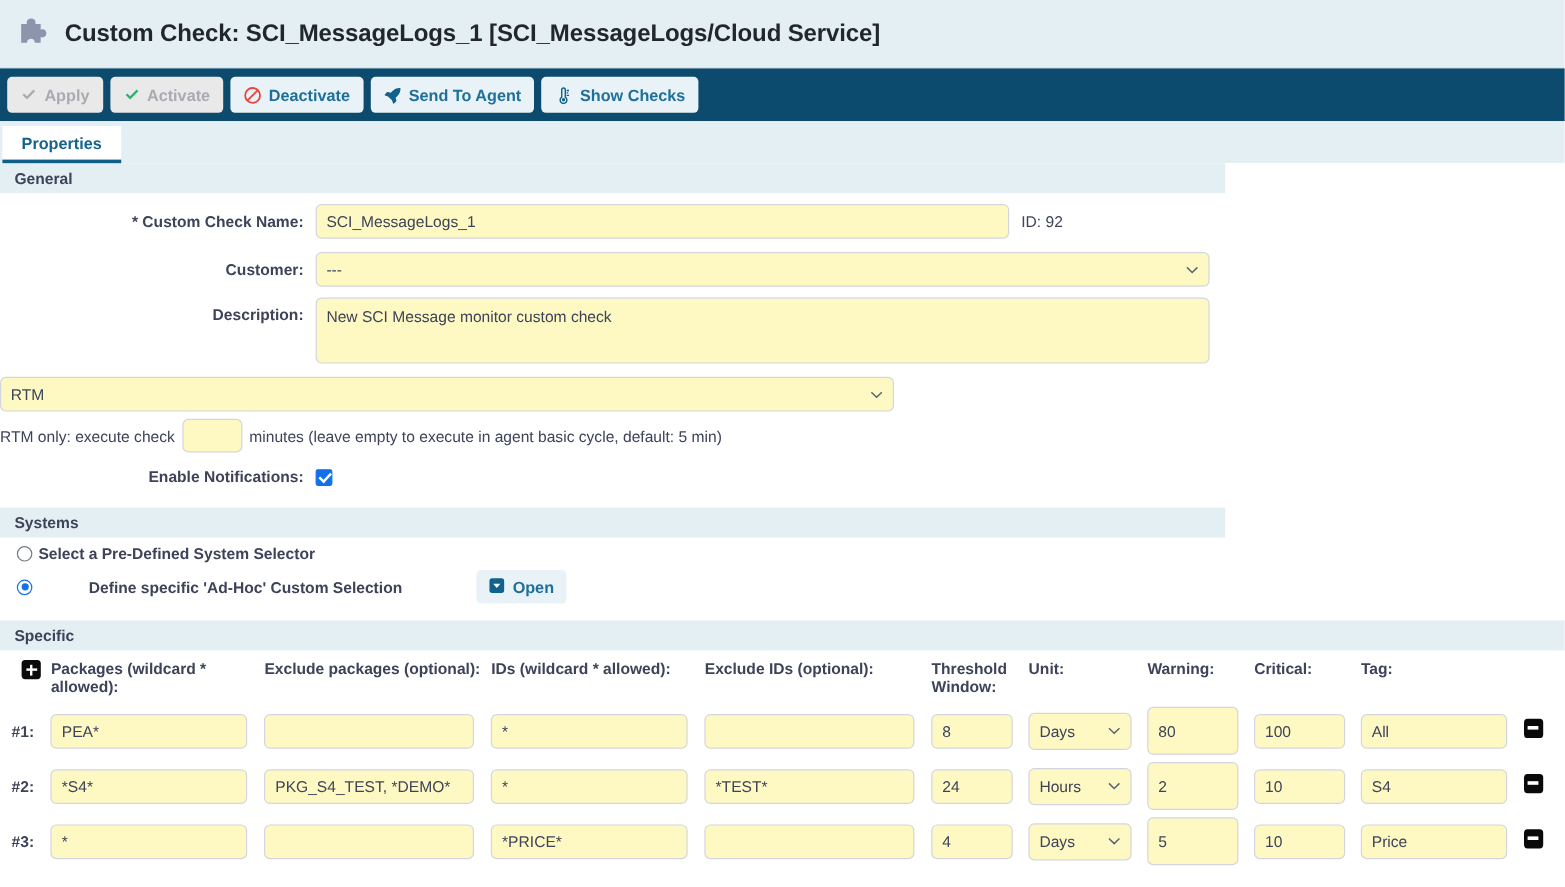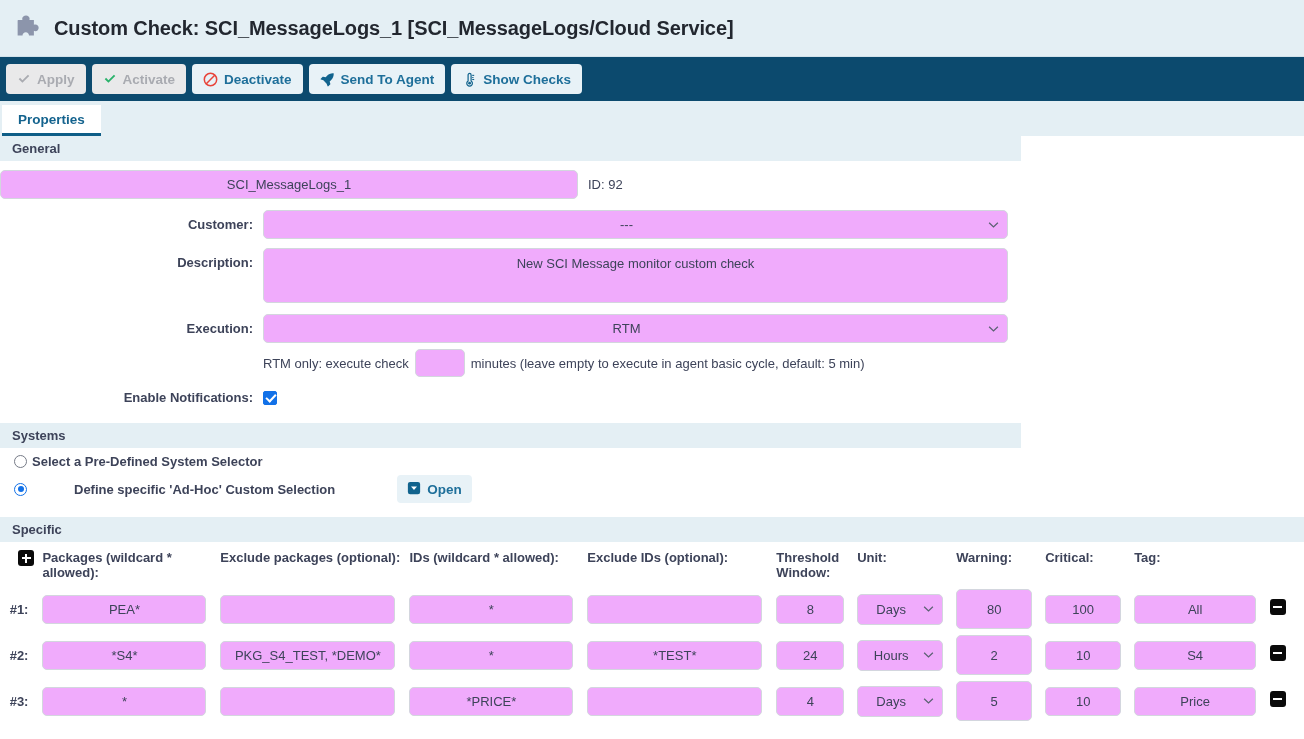--- a/index.html
+++ b/index.html
@@ -106,26 +106,25 @@
     font-size: 13px;
     font-weight: bold;
     color: #3d4359;
     padding-top: 7px;
   }
 
   input[type="text"], textarea, select {
     font-family: "Liberation Sans", sans-serif;
     font-size: 13px;
     color: #3d4359;
-    background: #f0abfc;
+    background: #fef9c3;
     border: 1px solid #d3d6de;
     border-radius: 5px;
     padding: 5px 8px;
     outline: none;
-    text-align: center;
   }
   input[type="text"]::placeholder { color: #9aa0ae; }
 
   .inp-name { width: 578px; height: 29px; }
   .inp-desc { width: 745px; height: 55px; resize: none; line-height: 1.35; padding-top: 6px; }
   .id-text { font-size: 13px; color: #3d4359; padding-top: 7px; margin-left: 10px; }
 
   .sel-wrap { position: relative; display: inline-block; }
   .sel-wrap select {
     appearance: none; -webkit-appearance: none;
@@ -284,20 +283,21 @@
   <div class="tab">
     <span>Properties</span>
   </div>
 </div>
 
 <div class="content">
 
   <div class="section-head w1020">General</div>
 
   <div class="form-row" style="padding-top:9px;">
+    <div class="form-label">* Custom Check Name:</div>
     <input class="inp-name" type="text" value="SCI_MessageLogs_1" style="">
     <span class="id-text">ID: 92</span>
   </div>
 
   <div class="form-row" style="padding-top:7px;">
     <div class="form-label">Customer:</div>
     <span class="sel-wrap">
       <select class="sel-customer">
         <option>---</option>
       </select>
@@ -306,21 +306,20 @@
       </svg>
     </span>
   </div>
 
   <div class="form-row" style="padding-top:5px;">
     <div class="form-label">Description:</div>
     <textarea class="inp-desc" style="">New SCI Message monitor custom check</textarea>
   </div>
 
   <div class="form-row" style="padding-top:7px;">
-    <div class="form-label">Execution:</div>
     <div>
       <span class="sel-wrap">
         <select class="sel-exec">
           <option>RTM</option>
         </select>
         <svg class="chev" viewBox="0 0 12 8">
           <path d="M1 1.5 6 6.3 11 1.5" fill="none" stroke="#5a6172" stroke-width="1.4"></path>
         </svg>
       </span>
       <div class="rtm-row">

